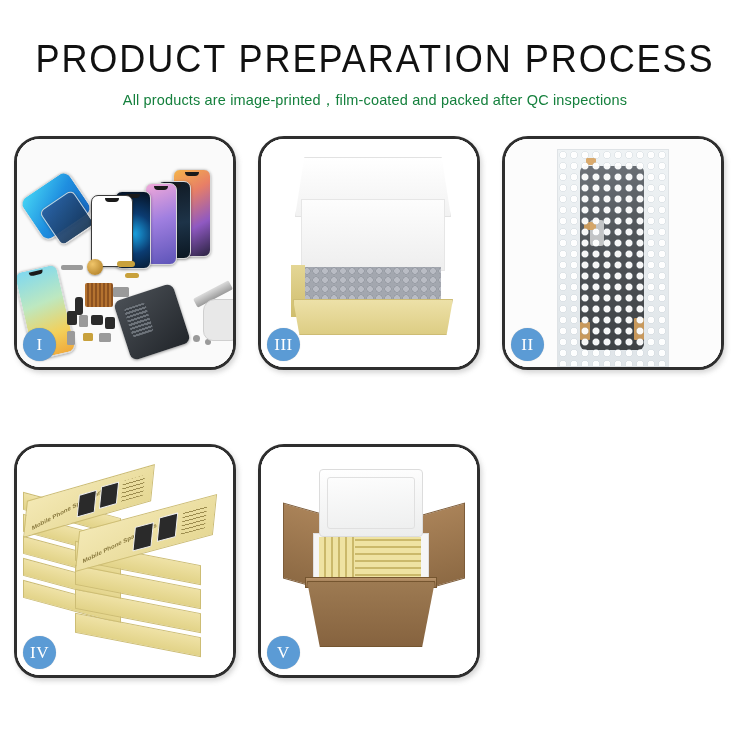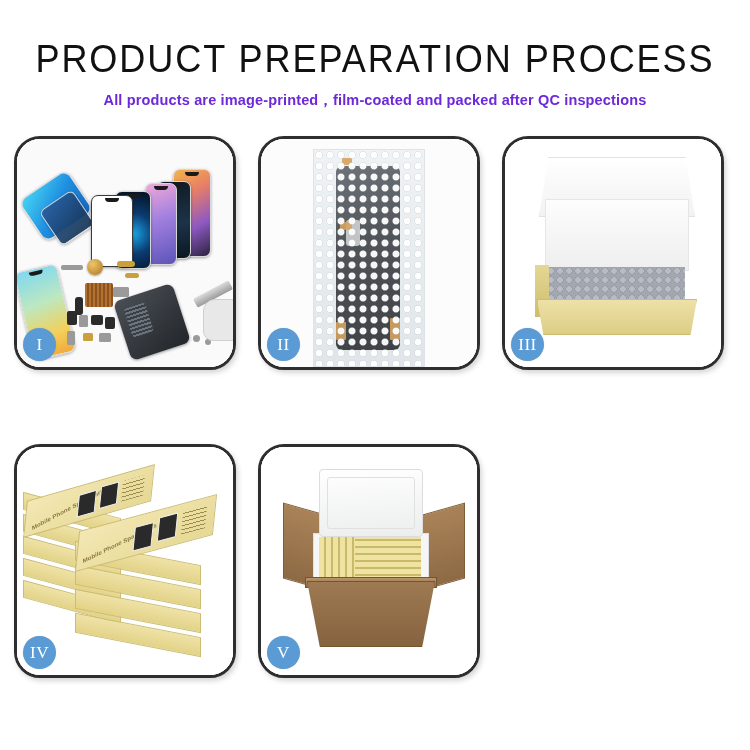--- a/index.html
+++ b/index.html
@@ -27,22 +27,22 @@
     font-weight: 400;
     letter-spacing: 2.0px;
     color: #111111;
     line-height: 42px;
     transform: scaleX(0.95);
     white-space: nowrap;
   }
   .page-subtitle {
     font-family: "Liberation Sans", sans-serif;
     font-size: 14.5px;
-    font-weight: 700;
-    color: #6d28d9;
+    font-weight: 400;
+    color: #15803d;
     letter-spacing: 0.15px;
     margin-top: 11px;
     white-space: nowrap;
   }
 
   
   .grid {
     position: absolute;
     left: 14px;
     top: 136px;
@@ -384,46 +384,46 @@
         <div class="tweezer"></div>
         <div class="hand"></div>
       </div>
     </div>
     <div class="badge">I</div>
   </div>
 
   <div class="panel">
     <div class="panel-inner">
       <div class="scene">
+        <div class="p3-bg"></div>
+        <div class="b3-lid"></div>
+        <div class="b3-foam"></div>
+        <div class="b3-bubble"></div>
+        <div class="b3-side"></div>
+        <div class="b3-front"></div>
+      </div>
+    </div>
+    <div class="badge">III</div>
+  </div>
+
+  <div class="panel">
+    <div class="panel-inner">
+      <div class="scene">
         <div class="p2-bg"></div>
         <div class="bubble-bag">
           <div class="inner-part"></div>
           <div class="tape" style="left:28px;top:8px;width:10px;height:7px;"></div>
           <div class="tape" style="left:26px;top:72px;width:12px;height:8px;"></div>
           <div class="tape" style="left:22px;top:172px;width:10px;height:18px;"></div>
           <div class="tape" style="left:76px;top:168px;width:10px;height:22px;"></div>
           <div class="bubbles"></div>
         </div>
       </div>
     </div>
     <div class="badge">II</div>
-  </div>
-
-  <div class="panel">
-    <div class="panel-inner">
-      <div class="scene">
-        <div class="p3-bg"></div>
-        <div class="b3-lid"></div>
-        <div class="b3-foam"></div>
-        <div class="b3-bubble"></div>
-        <div class="b3-side"></div>
-        <div class="b3-front"></div>
-      </div>
-    </div>
-    <div class="badge">III</div>
   </div>
 
   <div class="panel">
     <div class="panel-inner">
       <div class="scene">
         <div class="p4-bg"></div>
 
         <div class="ybox" style="left:6px;top:58px;width:96px;height:16px;transform:skewY(15deg);"></div>
         <div class="ybox" style="left:6px;top:80px;width:96px;height:16px;transform:skewY(15deg);"></div>
         <div class="ybox" style="left:6px;top:102px;width:96px;height:16px;transform:skewY(15deg);"></div>

